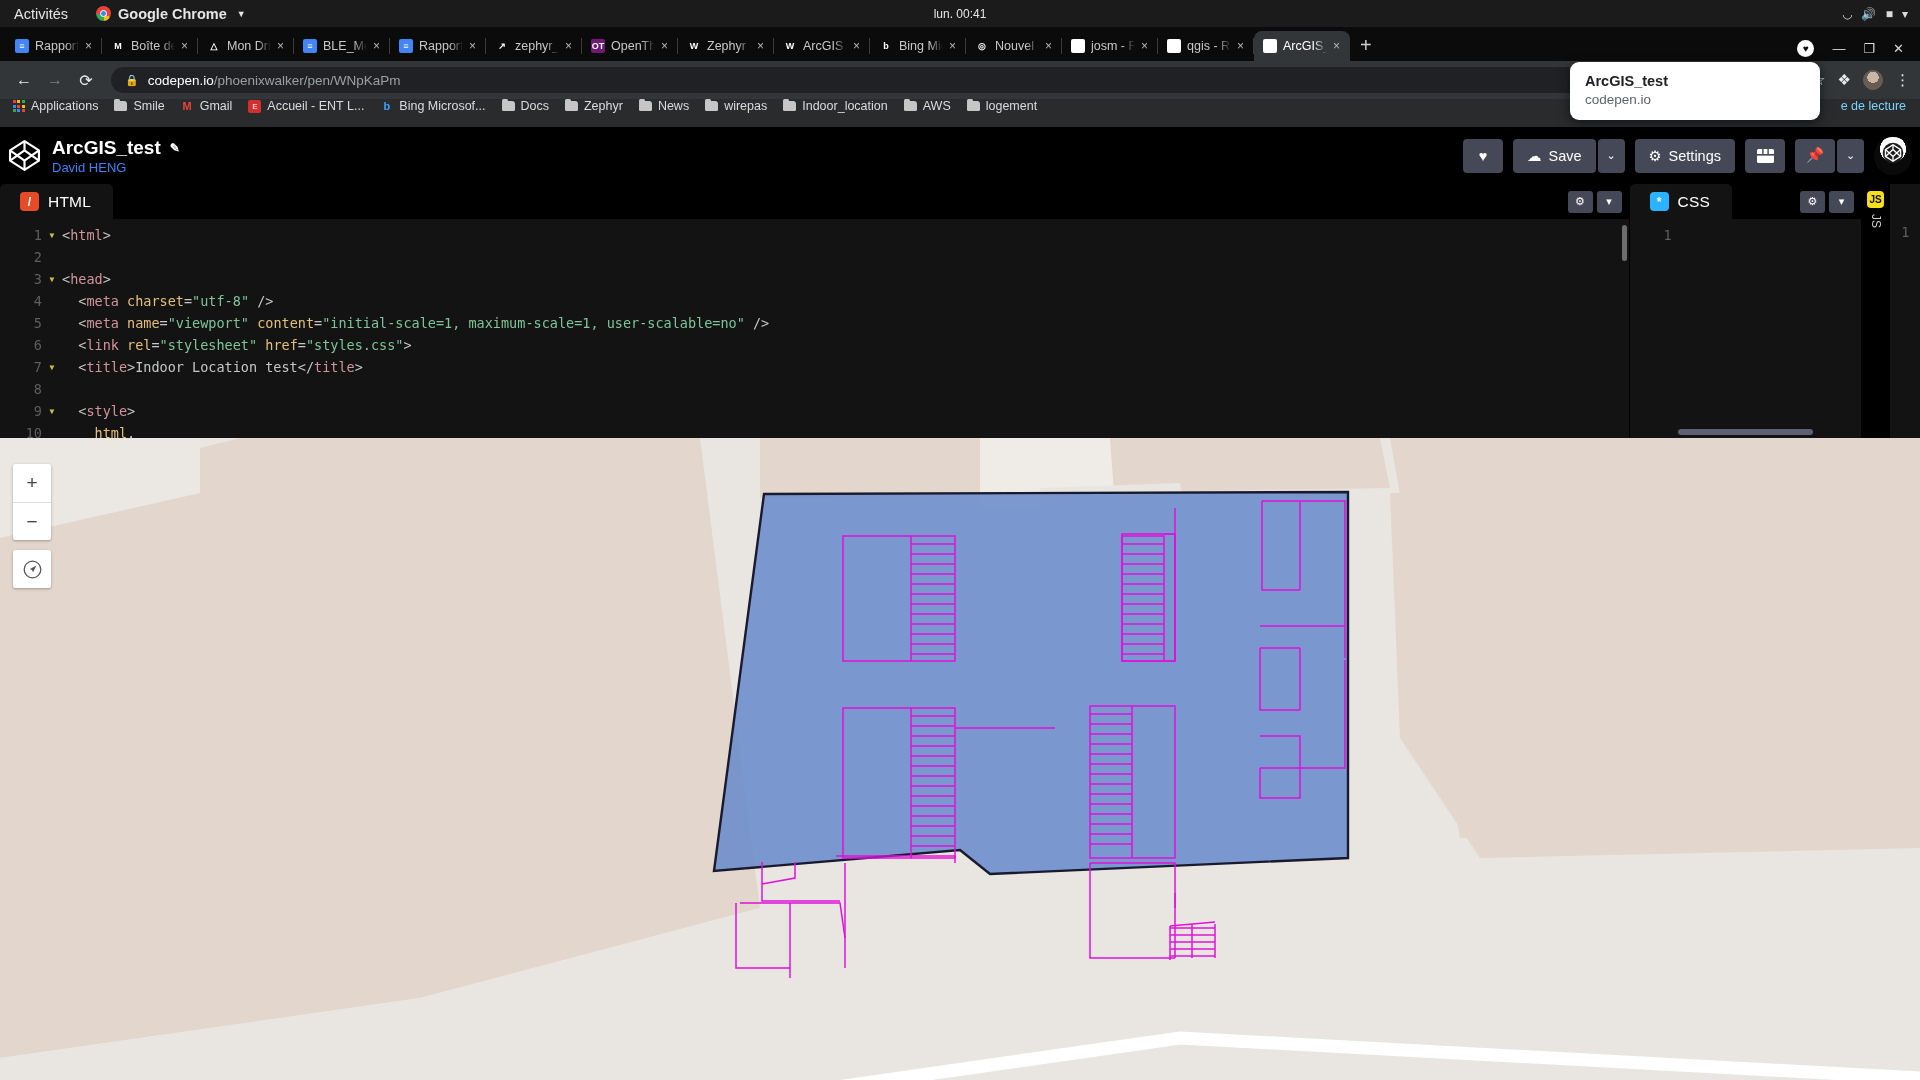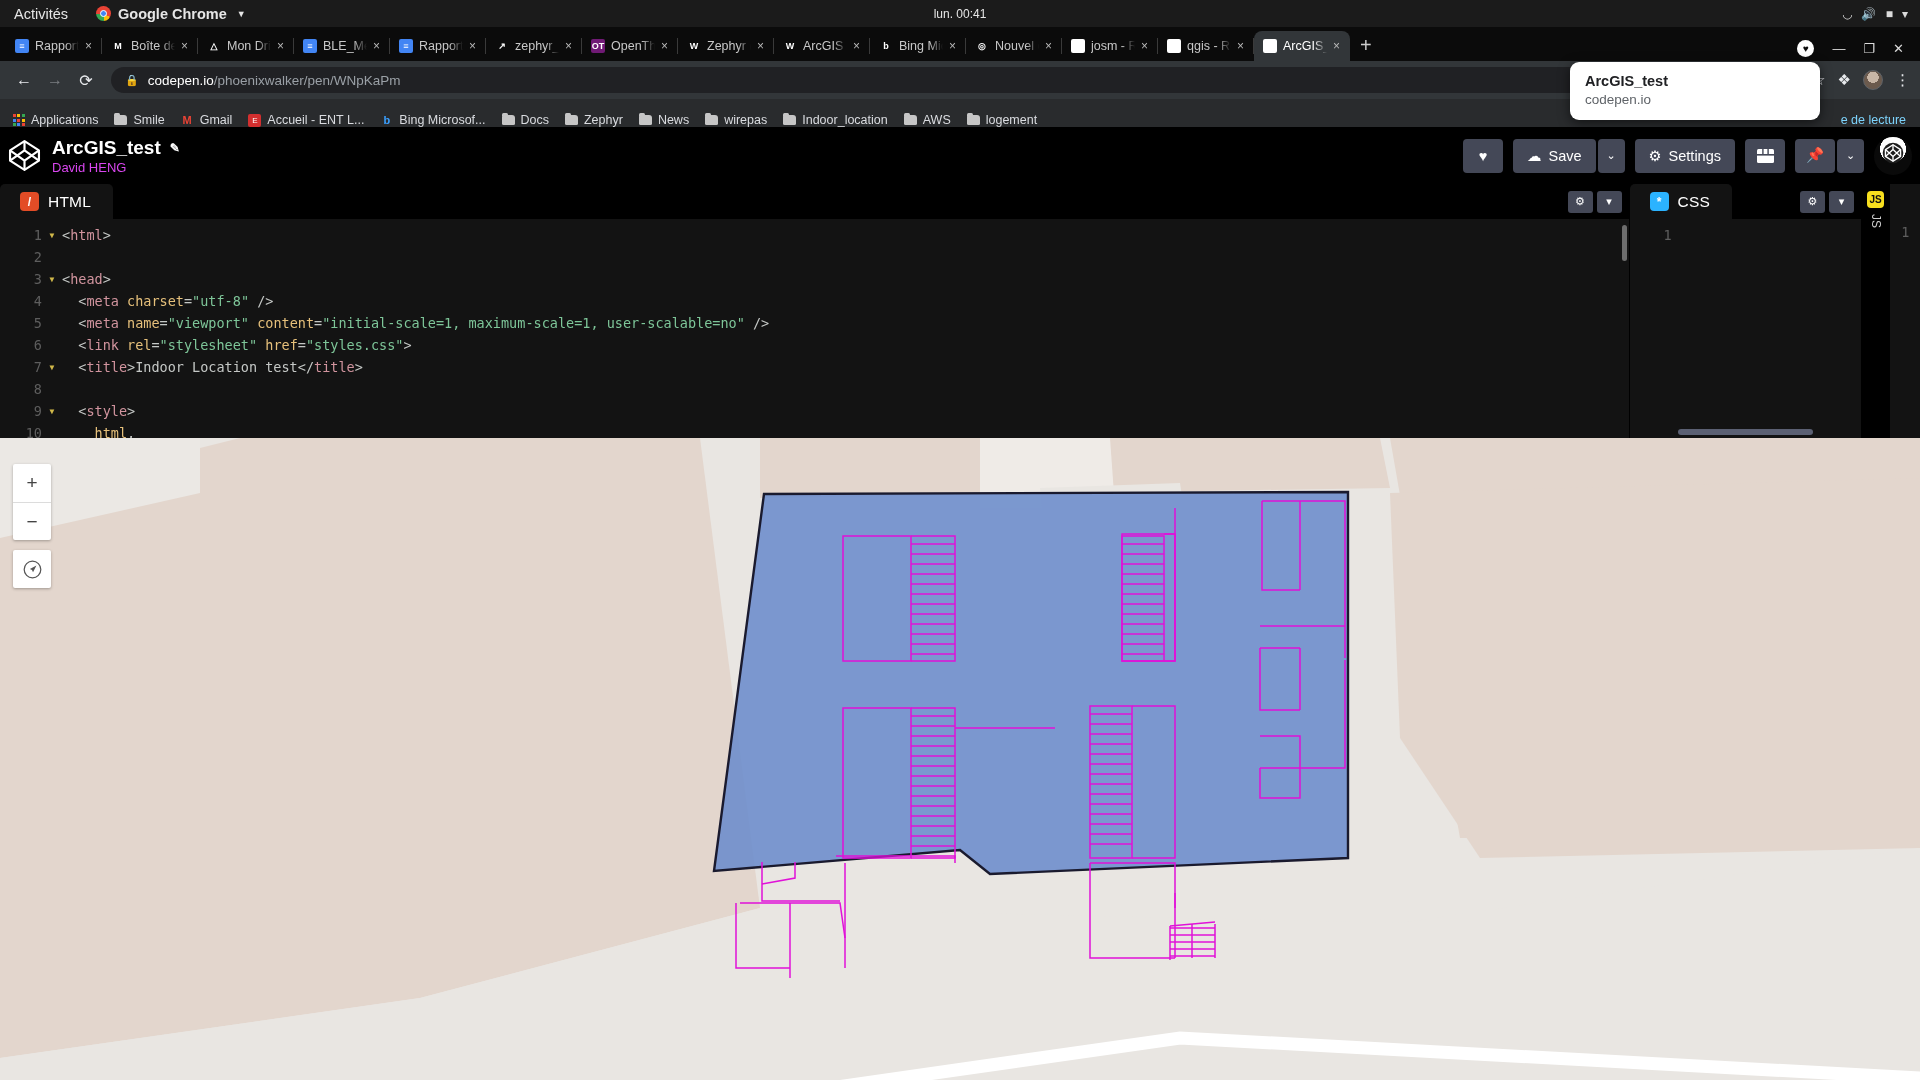--- a/index.html
+++ b/index.html
@@ -62,21 +62,21 @@
     align-items:center;gap:9px;padding:0 14px;margin:0 8px;font-size:13.5px;}
   .omnibox .lock{font-size:11px;color:#9aa0a6;}
   .omni-host{color:#fff;}
   .omni-path{color:#9aa0a6;}
   .tb-right{display:flex;align-items:center;gap:12px;padding-left:6px;font-size:15px;}
   .avatar{width:20px;height:20px;border-radius:50%;
     background:radial-gradient(circle at 50% 35%, #c8b6a6 0 38%, #6b5a4d 39% 100%);
     border:1px solid #5f6368;}
 
   
-  .bookmarks{height:28px;background:#292b2d;display:flex;align-items:flex-end;
+  .bookmarks{height:28px;background:#292b2d;display:flex;align-items:flex-start;
     gap:16px;padding:0 12px;color:#dadce0;font-size:12.5px;position:relative;}
   .bm{display:flex;align-items:center;gap:6px;white-space:nowrap;}
   .bm .bmico{width:13px;height:13px;display:flex;align-items:center;justify-content:center;font-size:11px;}
   .folder-ico{width:13px;height:10px;background:#c6c6c6;border-radius:1.5px 3px 1.5px 1.5px;position:relative;}
   .folder-ico::before{content:"";position:absolute;top:-2.5px;left:0;width:6px;height:3px;
     background:#c6c6c6;border-radius:1.5px 1.5px 0 0;}
   .apps-grid{display:grid;grid-template-columns:repeat(3,3px);grid-template-rows:repeat(3,3px);
     gap:1.5px;}
   .apps-grid i{display:block;width:3px;height:3px;}
   .bm-right{position:absolute;right:14px;color:#7dd3fc;font-size:12.5px;}
@@ -88,21 +88,21 @@
   .tooltip .t1{font-size:14.5px;font-weight:700;color:#202124;}
   .tooltip .t2{font-size:13.5px;color:#5f6368;margin-top:3px;}
 
   
   .cp-header{height:57px;background:#000;display:flex;align-items:center;
     padding:0 10px 0 8px;color:#fff;position:relative;}
   .cp-logo{width:33px;height:33px;margin-right:11px;}
   .cp-titlewrap{display:flex;flex-direction:column;justify-content:center;}
   .cp-title{font-size:19px;font-weight:700;display:flex;align-items:center;gap:9px;}
   .cp-pencil{font-size:12px;}
-  .cp-author{font-size:13px;color:#d946ef;margin-top:1px;}
+  .cp-author{font-size:13px;color:#3b82f6;margin-top:1px;}
   .cp-actions{position:absolute;right:8px;display:flex;align-items:center;gap:10px;}
   .cpbtn{background:#444857;color:#fff;border-radius:4px;height:34px;
     display:flex;align-items:center;justify-content:center;gap:7px;
     padding:0 14px;font-size:14.5px;}
   .cpbtn.sq{padding:0;width:40px;}
   .cpbtn.caret{width:27px;padding:0;font-size:11px;}
   .cpgroup{display:flex;gap:2px;}
   .cp-avatar{width:38px;height:38px;border-radius:50%;
     background:radial-gradient(circle at 50% 32%, #ffffff 0 40%, #0a0a0a 41% 100%);
     display:flex;align-items:flex-start;justify-content:center;padding-top:2px;}

